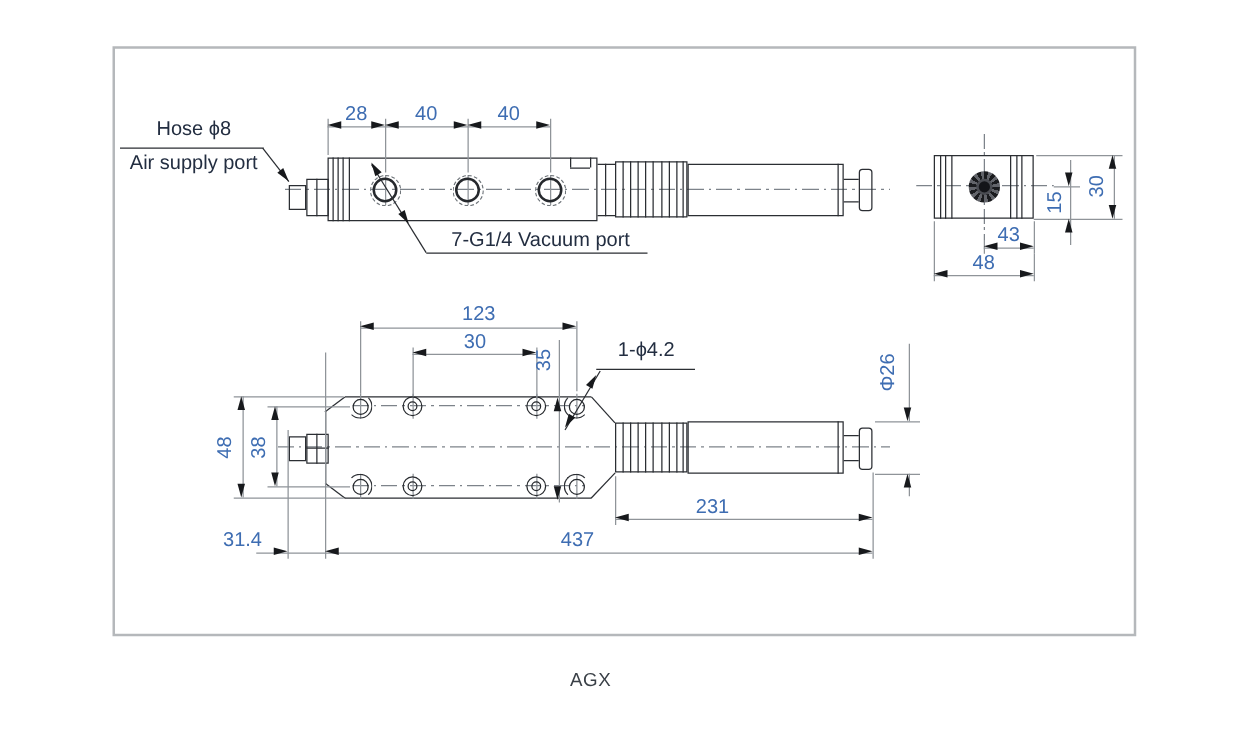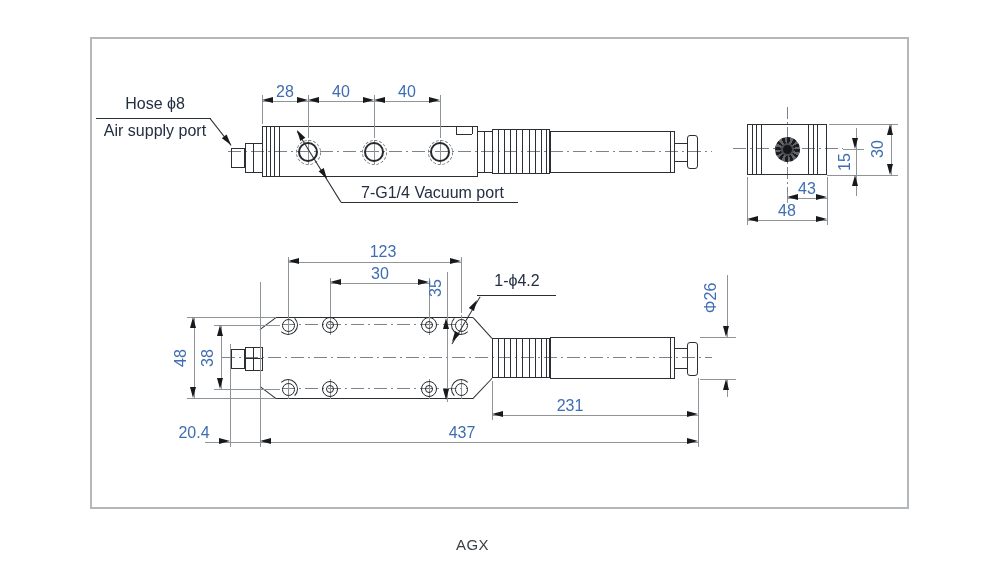--- a/index.html
+++ b/index.html
@@ -250,21 +250,21 @@
   <div class="a al" style="left:492px;top:411px;"></div>
   <div class="a ar" style="left:687px;top:411px;"></div>
   <div class="t dim" style="left:548px;top:397px;width:44px;">231</div>
 
   <div class="ghl" style="left:205px;top:442px;width:493px;"></div>
   <div class="gvl" style="left:230px;top:344px;height:103px;"></div>
   <div class="gvl" style="left:260px;top:282px;height:165px;"></div>
   <div class="a ar" style="left:219px;top:438px;"></div>
   <div class="a al" style="left:260px;top:438px;"></div>
   <div class="a ar" style="left:687px;top:438px;"></div>
-  <div class="t dim" style="left:168px;top:424px;width:52px;">20.4</div>
+  <div class="t dim" style="left:168px;top:424px;width:52px;">31.4</div>
   <div class="t dim" style="left:440px;top:424px;width:44px;">437</div>
 
   <div class="ghl" style="left:187px;top:317px;width:88px;"></div>
   <div class="ghl" style="left:187px;top:398px;width:88px;"></div>
   <div class="gvl" style="left:194px;top:317px;height:81px;"></div>
   <div class="a au" style="left:190px;top:317px;"></div>
   <div class="a ad" style="left:190px;top:387px;"></div>
   <div class="t dim vt" style="left:166px;top:349px;width:30px;">48</div>
 
   <div class="ghl" style="left:214px;top:325px;width:66px;"></div>

